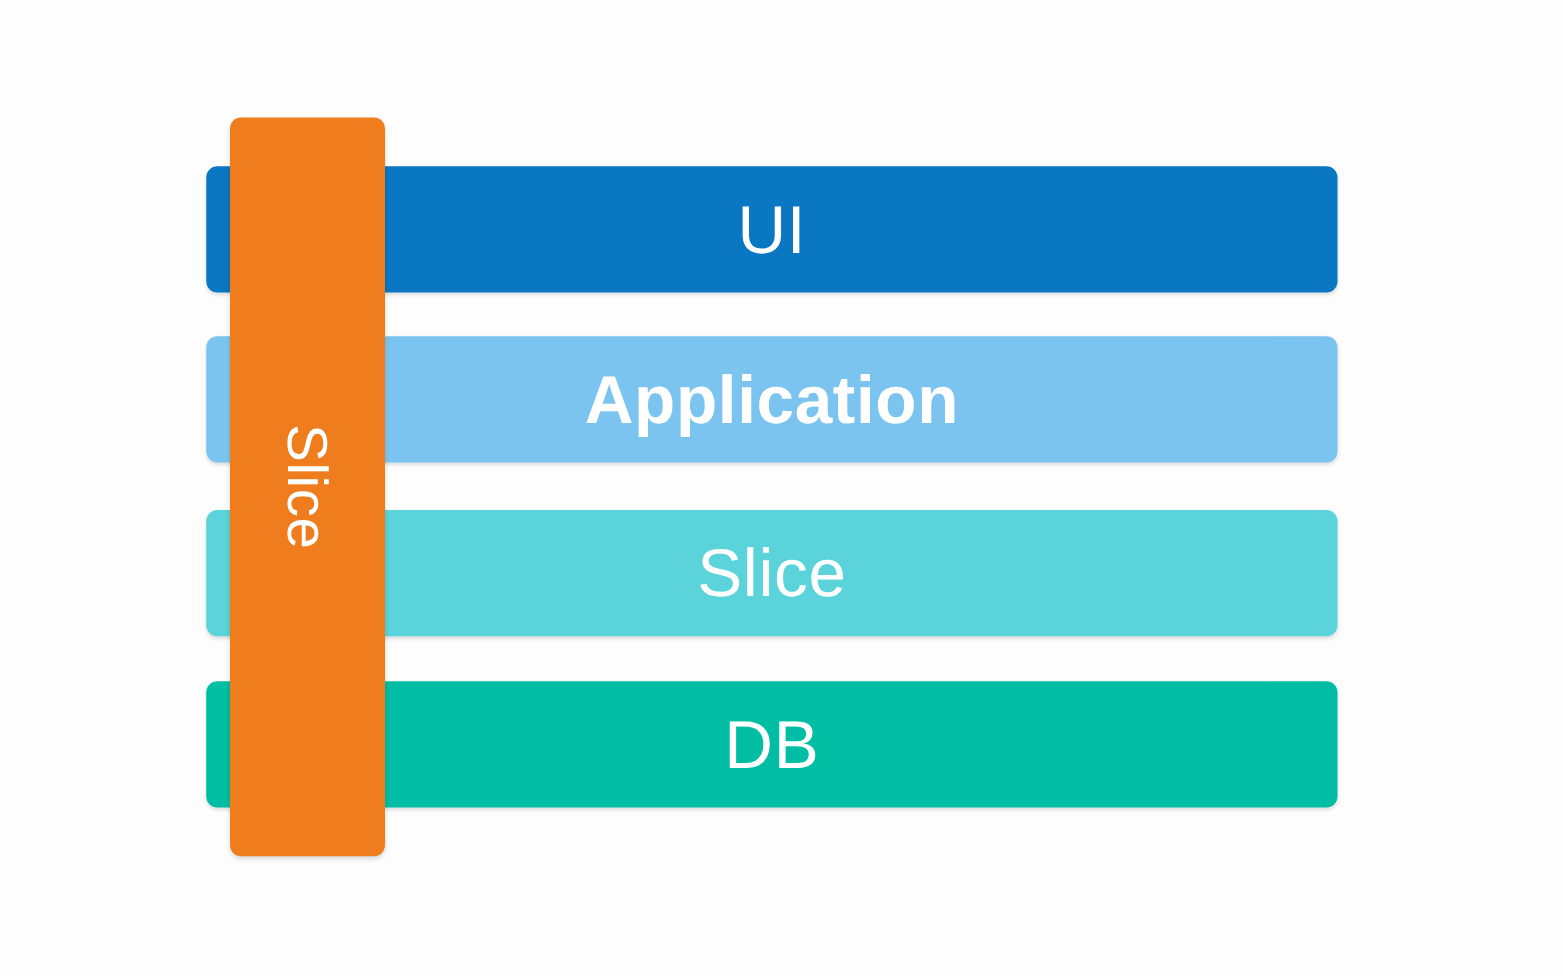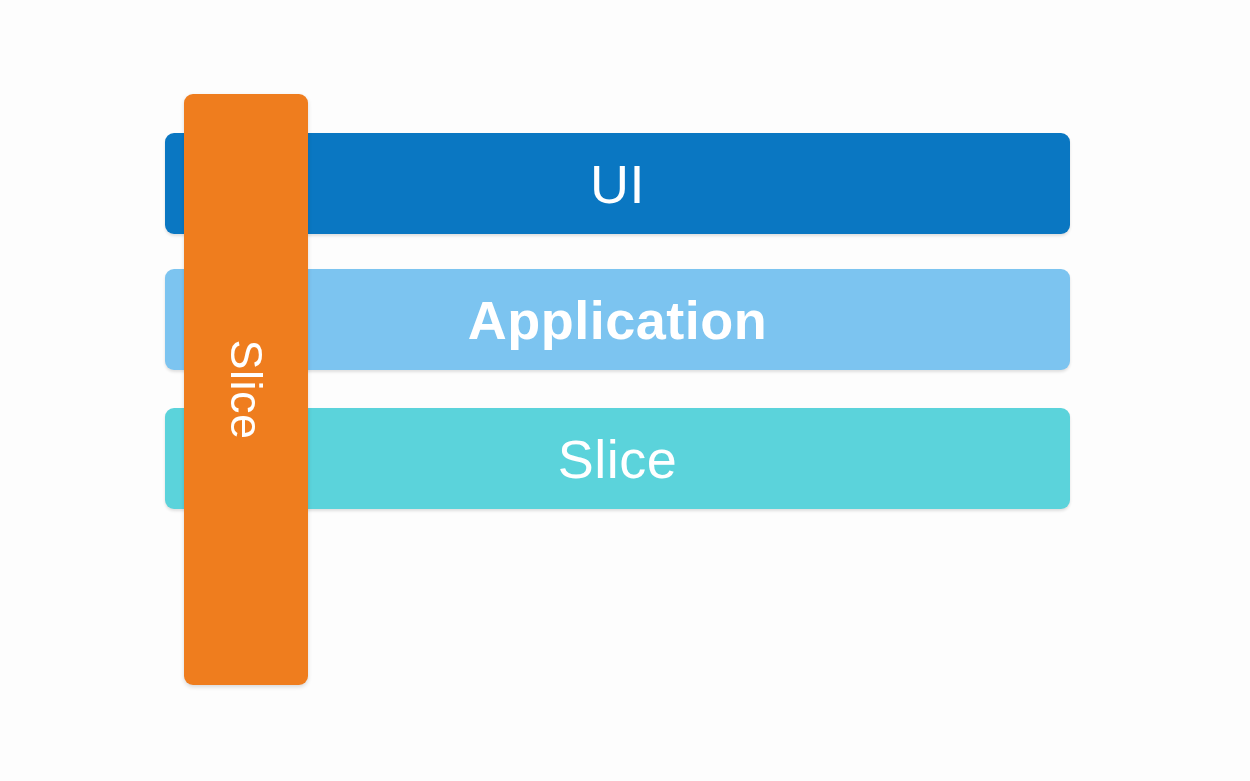--- a/index.html
+++ b/index.html
@@ -67,18 +67,21 @@
   </div>
 
   <div class="layer layer-application" style="background-color: rgb(124, 196, 240); font-weight: bold;">
     <span class="layer-label">Application</span>
   </div>
 
   <div class="layer layer-domain" style="background-color: rgb(91, 211, 219);">
     <span class="layer-label">Slice</span>
   </div>
 
+  <div class="layer layer-db" style="background-color: rgb(0, 189, 164);">
+    <span class="layer-label">DB</span>
+  </div>
 
   <div class="slice-bar" style="background-color: rgb(239, 125, 30);">
     <span class="slice-label">Slice</span>
   </div>
 
 </div>
 
 </body></html>

